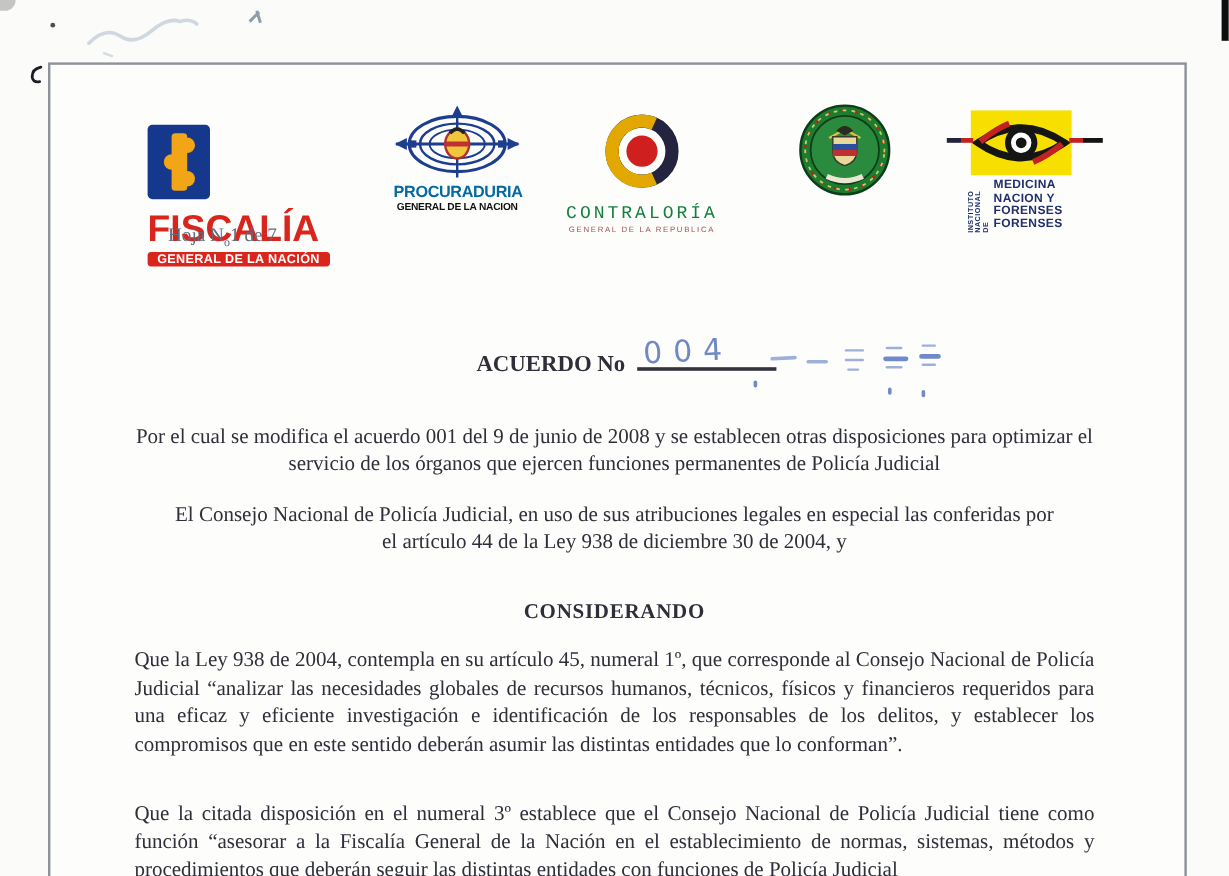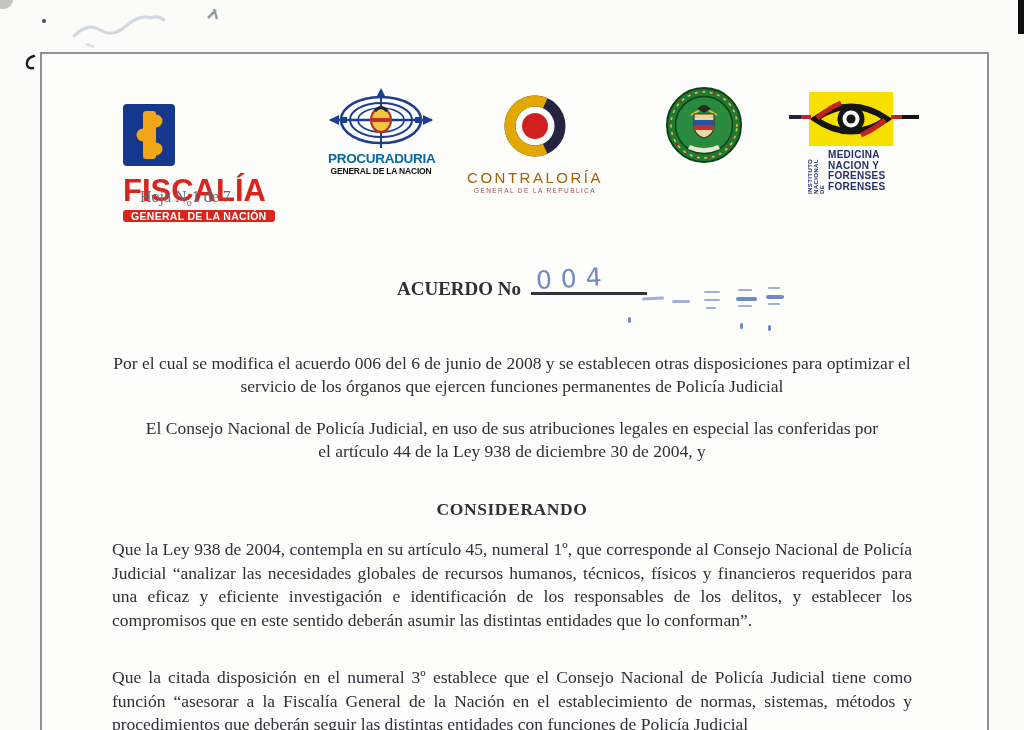--- a/index.html
+++ b/index.html
@@ -23,21 +23,21 @@
   .fis-box{width:52px;height:62px;background:#16388c;border-radius:4px;display:flex;align-items:center;justify-content:center;}
   .fis-title{font-family:"Liberation Sans",sans-serif;font-weight:700;font-size:31px;color:#da251d;line-height:31px;}
   .fis-sub{margin-top:3px;background:#da251d;color:#fff;font-family:"Liberation Sans",sans-serif;
     font-weight:700;font-size:10.5px;padding:0 8px;border-radius:3px;display:inline-block;letter-spacing:.3px;}
 
   .procuraduria{left:328px;top:88px;width:106px;text-align:center;}
   .proc-title{font-family:"Liberation Sans",sans-serif;font-weight:700;font-size:13.5px;color:#0369a1;letter-spacing:-.3px;line-height:14px;margin-top:-2px;}
   .proc-sub{font-family:"Liberation Sans",sans-serif;font-weight:700;font-size:8.5px;color:#101010;letter-spacing:-.2px;}
 
   .contraloria{left:466px;top:90px;width:138px;text-align:center;}
-  .cont-title{font-family:Liberation Sans, sans-serif;font-size:15px;color:#a16207;letter-spacing:2.5px;margin-top:1px;}
+  .cont-title{font-family:Liberation Mono, monospace;font-size:15px;color:#15803d;letter-spacing:2.5px;margin-top:1px;}
   .cont-sub{font-family:"Liberation Sans",sans-serif;font-size:6.5px;color:#a05050;letter-spacing:1.4px;margin-top:1px;}
 
   .policia{left:648px;top:85px;width:112px;text-align:center;}
   .pol-title{font-family:"Liberation Sans",sans-serif;font-weight:700;font-size:13px;color:#141414;letter-spacing:.4px;margin-top:2px;}
 
   .medicina{left:795px;top:92px;width:118px;}
   .med-box{position:relative;margin-left:14px;width:84px;height:54px;background:#f7e000;}
   .med-line-left{position:absolute;left:-20px;top:23px;width:22px;height:3.5px;
     background:linear-gradient(90deg,#23233f 0 55%,#c32222 55% 100%);}
   .med-line-right{position:absolute;right:-26px;top:23px;width:28px;height:3.5px;
@@ -46,21 +46,21 @@
   .med-vertical{writing-mode:vertical-rl;transform:rotate(180deg);font-family:"Liberation Sans",sans-serif;
     font-size:6px;font-weight:700;color:#22306a;letter-spacing:.4px;height:44px;}
   .med-lines div{font-family:"Liberation Sans",sans-serif;font-size:10px;font-weight:700;color:#22306a;
     line-height:10.5px;letter-spacing:.3px;}
 
   
   .hoja{position:absolute;left:140px;top:188px;font-size:16px;color:#5d6d80;}
   .hoja sub{font-size:10px;}
 
   
-  .title-row{position:absolute;left:397px;top:272px;font-size:19px;font-weight:700;white-space:nowrap;}
+  .title-row{position:absolute;left:397px;top:286px;font-size:19px;font-weight:700;white-space:nowrap;}
   .title-line{display:inline-block;width:116px;border-bottom:3px solid #33343d;position:relative;height:20px;margin-left:10px;}
   .handwritten{position:absolute;left:5px;top:-8px;font-family:"DejaVu Sans",sans-serif;font-weight:400;
     color:#7089c2;font-size:25px;letter-spacing:9px;transform:rotate(-3deg);}
   .ink-cluster{position:absolute;left:642px;top:283px;width:160px;height:48px;}
   .ink{position:absolute;background:#7d96cf;border-radius:2px;opacity:.75;}
   .ink.dark{background:#5f7dc0;opacity:.9;}
 
   
   .bodytext{position:absolute;font-size:17.5px;line-height:23px;}
   .center{text-align:center;}
@@ -187,21 +187,21 @@
   <div class="ink dark" style="left:94px;top:14px;width:21px;height:4px;"></div>
   <div class="ink" style="left:96px;top:22px;width:14px;height:2px;"></div>
   <div class="ink" style="left:126px;top:4px;width:12px;height:2px;"></div>
   <div class="ink dark" style="left:124px;top:12px;width:18px;height:4px;"></div>
   <div class="ink" style="left:126px;top:20px;width:12px;height:2px;"></div>
   <div class="ink dark" style="left:-14px;top:34px;width:3px;height:6px;border-radius:2px;"></div>
   <div class="ink dark" style="left:98px;top:40px;width:3px;height:6px;border-radius:2px;"></div>
   <div class="ink dark" style="left:126px;top:42px;width:3px;height:6px;border-radius:2px;"></div>
 </div>
 
-<div class="bodytext center" style="left:110px;top:352px;width:804px;">Por el cual se modifica el acuerdo 006 del 6 de junio de 2008 y se establecen otras disposiciones para optimizar el servicio de los órganos que ejercen funciones permanentes de Policía Judicial</div>
+<div class="bodytext center" style="left:110px;top:352px;width:804px;">Por el cual se modifica el acuerdo 001 del 9 de junio de 2008 y se establecen otras disposiciones para optimizar el servicio de los órganos que ejercen funciones permanentes de Policía Judicial</div>
 
 <div class="bodytext center" style="left:140px;top:417px;width:744px;text-align:center;">El Consejo Nacional de Policía Judicial, en uso de sus atribuciones legales en especial las conferidas por el artículo 44 de la Ley 938 de diciembre 30 de 2004, y</div>
 
 <div class="heading">CONSIDERANDO</div>
 
 <div class="bodytext just" style="left:112px;top:538px;width:800px;">Que la Ley 938 de 2004, contempla en su artículo 45, numeral 1º, que corresponde al Consejo Nacional de Policía Judicial “analizar las necesidades globales de recursos humanos, técnicos, físicos y financieros requeridos para una eficaz y eficiente investigación e identificación de los responsables de los delitos, y establecer los compromisos que en este sentido deberán asumir las distintas entidades que lo conforman”.</div>
 
 <div class="bodytext just" style="left:112px;top:666px;width:800px;">Que la citada disposición en el numeral 3º establece que el Consejo Nacional de Policía Judicial tiene como función “asesorar a la Fiscalía General de la Nación en el establecimiento de normas, sistemas, métodos y procedimientos que deberán seguir las distintas entidades con funciones de Policía Judicial</div>
 
 </body></html>

